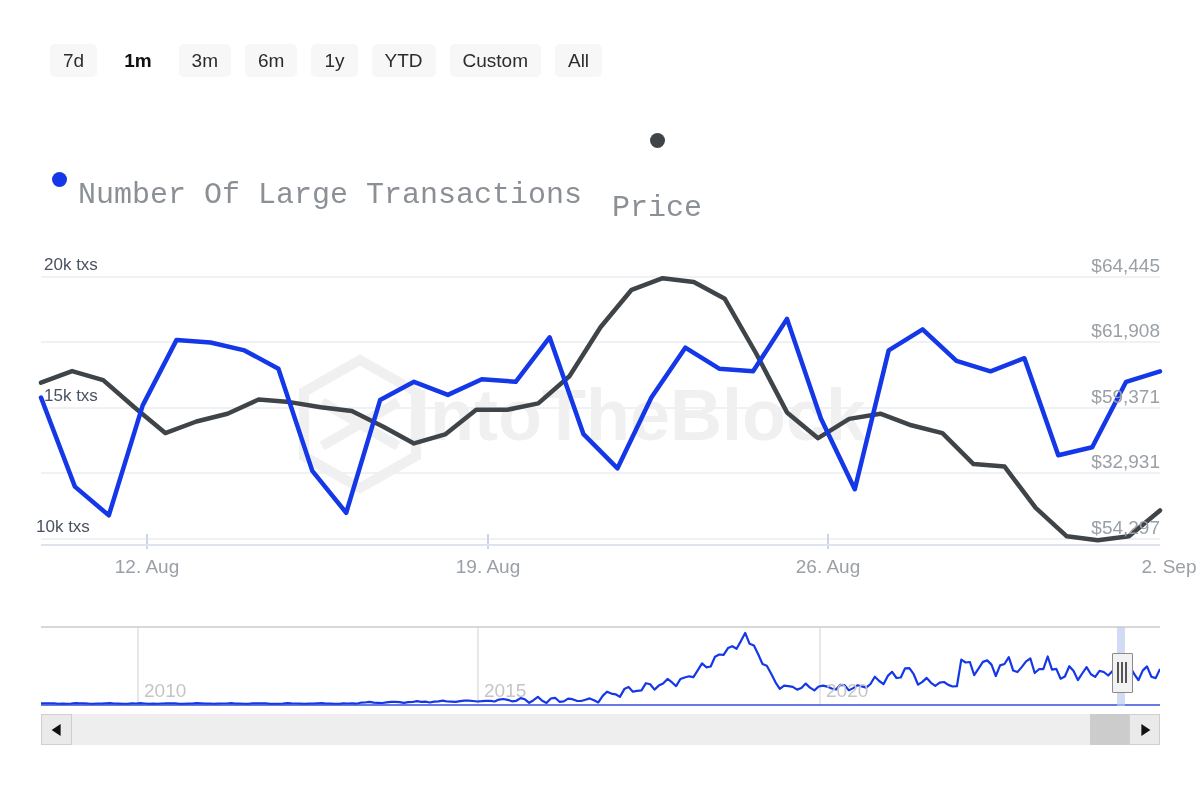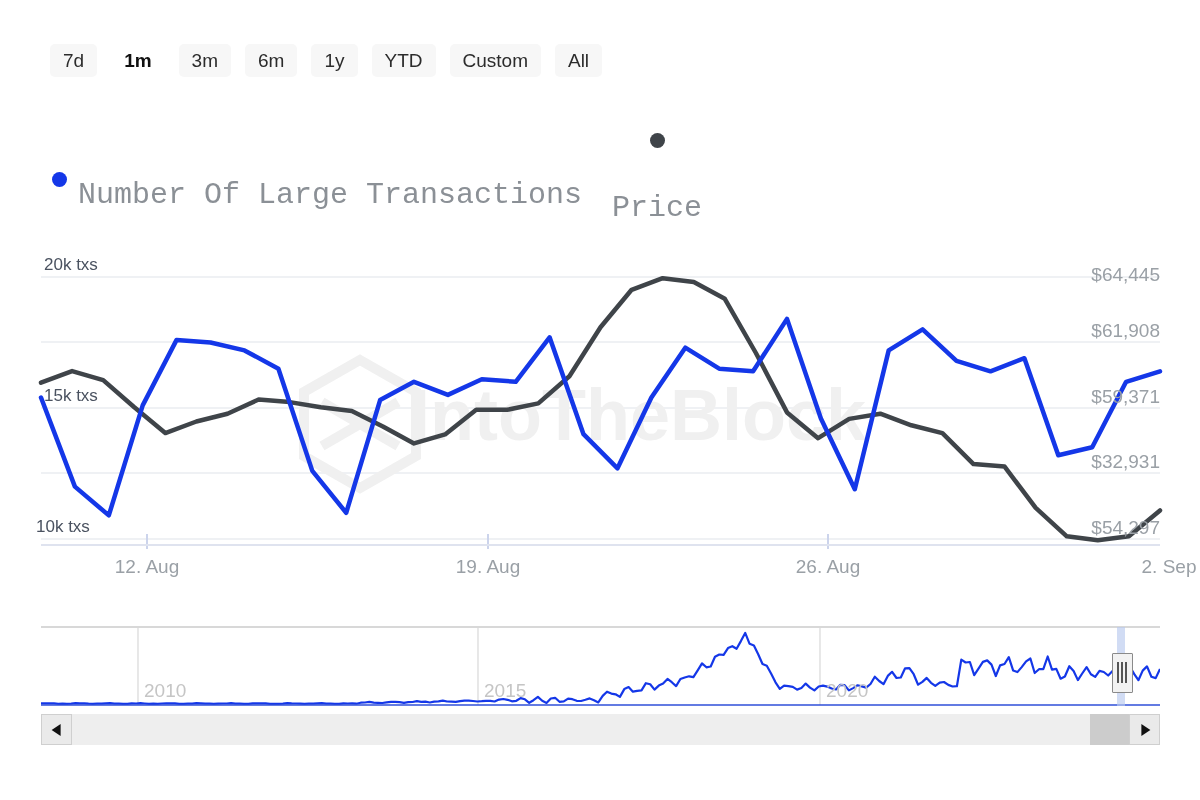--- a/index.html
+++ b/index.html
@@ -225,21 +225,21 @@
     <path id="series-txs" fill="none" stroke-width="4.5" stroke-linejoin="round" stroke-linecap="round" d="M41.0 397.5 L74.9 486.6 L108.8 515.4 L142.7 405.4 L176.6 339.9 L210.5 342.5 L244.5 350.4 L278.4 368.7 L312.3 470.9 L346.2 512.8 L380.1 400.1 L414.0 381.8 L447.9 394.9 L481.8 379.2 L515.7 381.8 L549.6 337.3 L583.5 434.2 L617.5 468.3 L651.4 397.5 L685.3 347.7 L719.2 368.7 L753.1 371.3 L787.0 318.9 L820.9 418.5 L854.8 489.2 L888.7 350.4 L922.6 329.4 L956.5 360.8 L990.5 371.3 L1024.4 358.2 L1058.3 455.2 L1092.2 447.3 L1126.1 381.8 L1160.0 371.3" stroke="#1437e8"></path>
     <line id="x-axis-line" x1="41" y1="545" x2="1160" y2="545" stroke="#dfe3ef" stroke-width="2"></line>
   </svg>
 
   <div id="left-axis-labels">
       <div class="axis-label-left" style="left: 44px; top: 255px;">20k txs</div>
       <div class="axis-label-left" style="left: 44px; top: 386px;">15k txs</div>
       <div class="axis-label-left" style="left: 36px; top: 517px; text-align: center;">10k txs</div>
     </div>
   <div id="right-axis-labels">
-      <div class="axis-label-right" style="right: 40px; top: 255px; margin-top: 9px;">$64,445</div>
+      <div class="axis-label-right" style="right: 40px; top: 255px;">$64,445</div>
       <div class="axis-label-right" style="right: 40px; top: 320px;">$61,908</div>
       <div class="axis-label-right" style="right: 40px; top: 386px;">$59,371</div>
       <div class="axis-label-right" style="right: 40px; top: 451px;">$32,931</div>
       <div class="axis-label-right" style="right: 40px; top: 517px;">$54,297</div>
     </div>
   <div id="x-axis-labels">
       <div class="xtick-label" style="left: 147px; top: 556px;">12. Aug</div>
       <div class="xtick-label" style="left: 488px; top: 556px;">19. Aug</div>
       <div class="xtick-label" style="left: 828px; top: 556px;">26. Aug</div>
       <div class="xtick-label" style="left: 1169px; top: 556px;">2. Sep</div>

